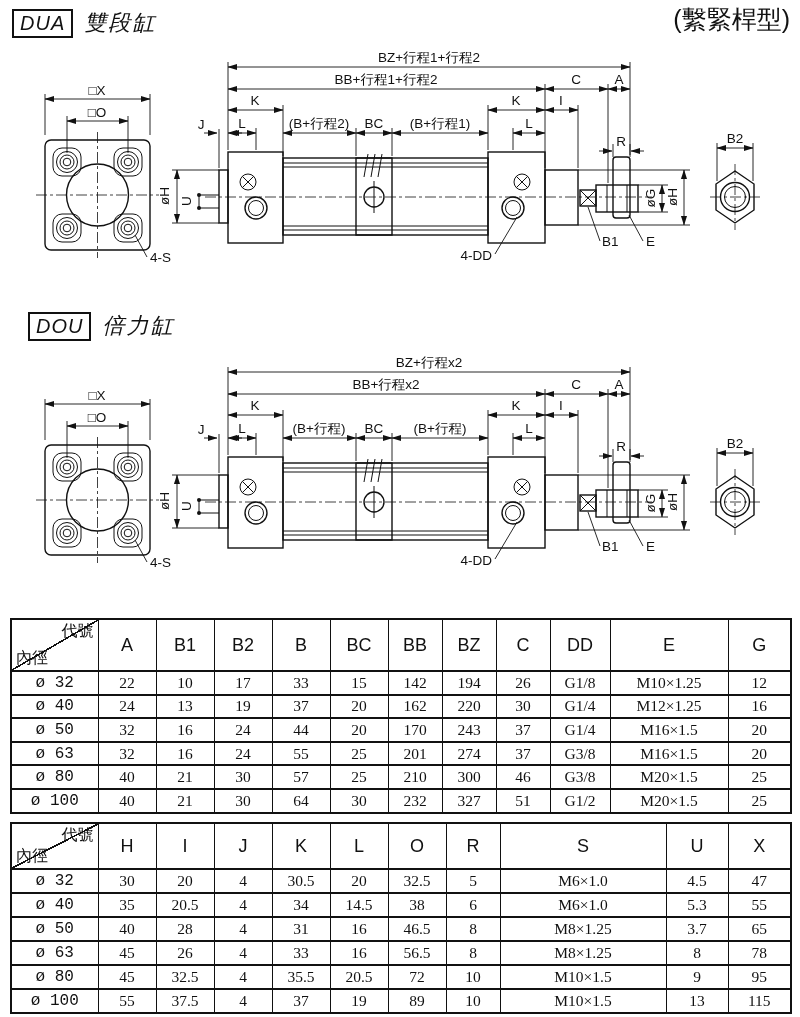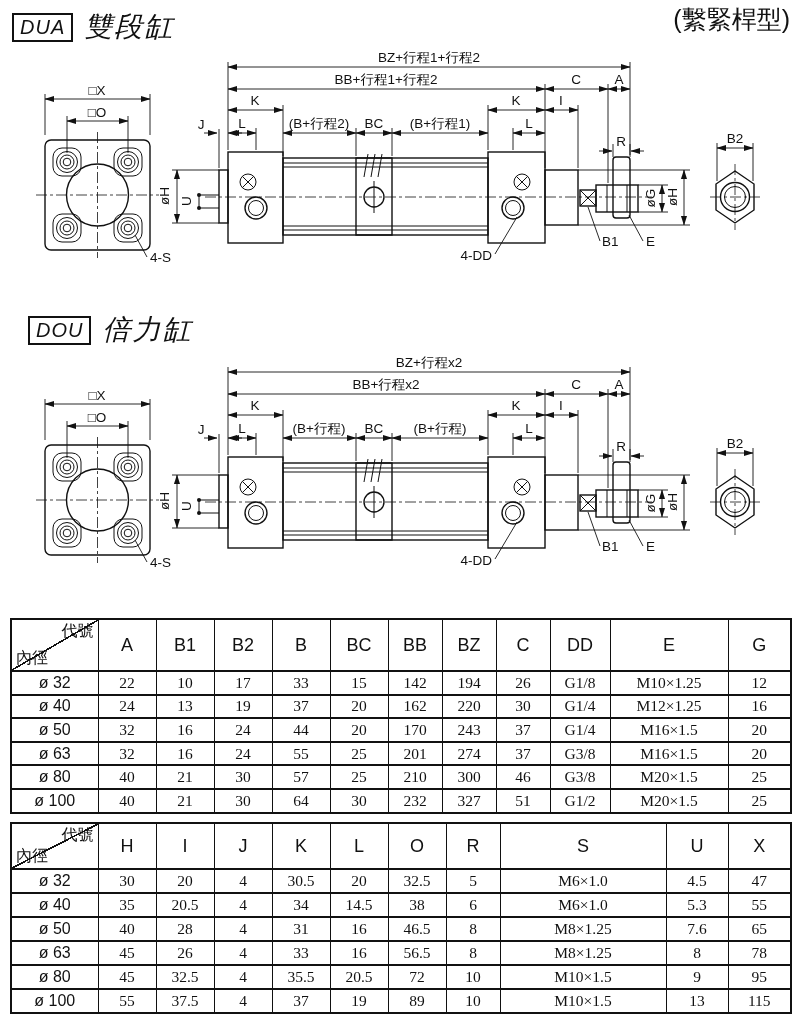--- a/index.html
+++ b/index.html
@@ -2,41 +2,41 @@
 <html><head>
 <meta charset="utf-8">
 <style>
   html,body { margin:0; padding:0; background:#fff; }
   #page { position:relative; width:800px; height:1017px; background:#fff; color:#111;
           font-family:"Liberation Sans", sans-serif; overflow:hidden; }
 
   .sec-head { position:absolute; left:12px; display:flex; align-items:center; gap:11px;font-style:italic; }
   #h1 { top:8px; } #h2 { top:311px;padding-left:16px; }
   .code-box { border:2px solid #111; font-size:20px; line-height:25px; padding:0 6px; letter-spacing:1px; }
-  .sec-title { font-size:28px; letter-spacing:2px; }
+  .sec-title { font-size:22px; letter-spacing:2px; }
   .note { position:absolute; right:10px; top:3px; font-size:25px; }
 
   .diagram-holder { position:absolute; left:0; width:800px; height:260px; }
   #d1 { top:45px; } #d2 { top:350px; }
   svg { display:block; }
   svg text { font-family:"Liberation Sans", sans-serif; font-size:13.5px; fill:#111; text-anchor:middle; }
   svg text.ta-s { text-anchor:start; } svg text.ta-e { text-anchor:end; }
   .ln   { fill:none; stroke:#111; stroke-width:1.4; }
   .thin { fill:none; stroke:#111; stroke-width:1; }
   .dim  { fill:none; stroke:#111; stroke-width:0.9; }
   .cl   { fill:none; stroke:#111; stroke-width:0.8; stroke-dasharray:11 3 3 3; }
 
   table { position:absolute; left:10px; width:780px; table-layout:fixed;
           border-collapse:collapse; border:2px solid #111; background:#fff; }
   #t1 { top:618px; } #t2 { top:822px; }
   th, td { border:2px solid #111; border-left-width:1px; border-right-width:1px;
            text-align:center; padding:0; overflow:hidden; white-space:nowrap; }
   th { font-weight:normal; font-size:18px; font-family:"Liberation Sans", sans-serif; }
   td { font-family:"Liberation Serif", serif; font-size:15.5px; }
-  td.bore { font-family:Liberation Sans, sans-serif; font-size:16px; }
+  td.bore { font-family:Liberation Mono, monospace; font-size:16px; }
   #t1 thead tr { height:52px; } #t1 tbody tr { height:23.6px; }
   #t2 thead tr { height:46px; } #t2 tbody tr { height:24px; }
   th.corner { position:relative;
     background:linear-gradient(to bottom right,
       transparent calc(50% - 0.8px), #111 calc(50% - 0.8px),
       #111 calc(50% + 0.8px), transparent calc(50% + 0.8px)); }
   .c-top { position:absolute; top:1px;  right:4px; font-size:16px; }
   .c-bot { position:absolute; bottom:1px; left:4px; font-size:16px; }
 </style>
 </head>
@@ -581,21 +581,21 @@
         <tr>
           <td class="bore">ø 50</td>
           <td>40</td>
           <td>28</td>
           <td>4</td>
           <td>31</td>
           <td>16</td>
           <td>46.5</td>
           <td>8</td>
           <td>M8×1.25</td>
-          <td>7.6</td>
+          <td>3.7</td>
           <td>65</td>
         </tr>
         <tr>
           <td class="bore">ø 63</td>
           <td>45</td>
           <td>26</td>
           <td>4</td>
           <td>33</td>
           <td>16</td>
           <td>56.5</td>

